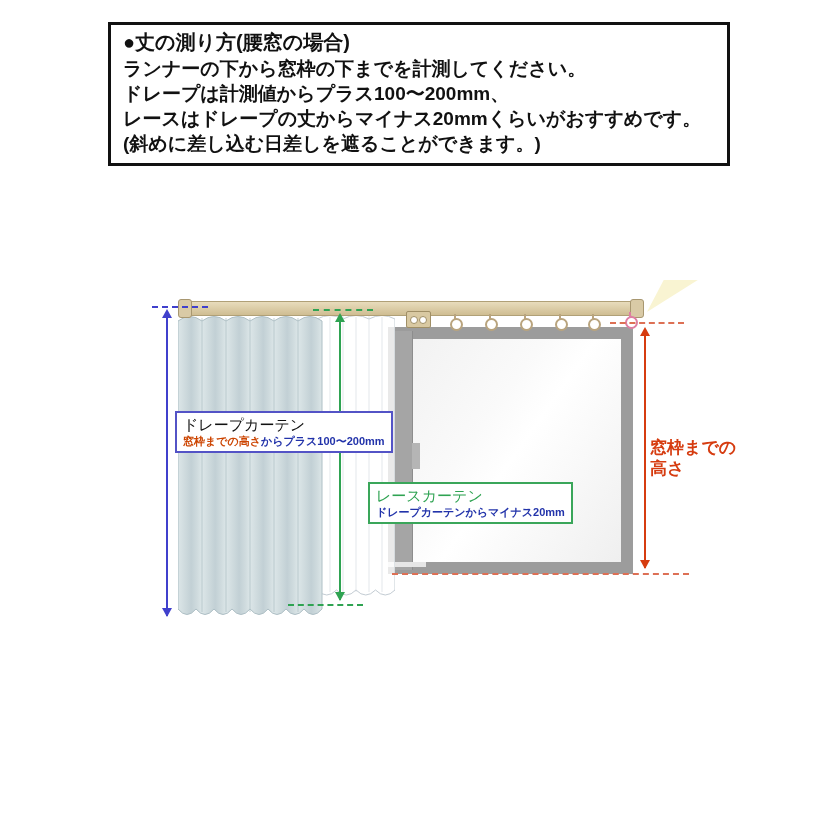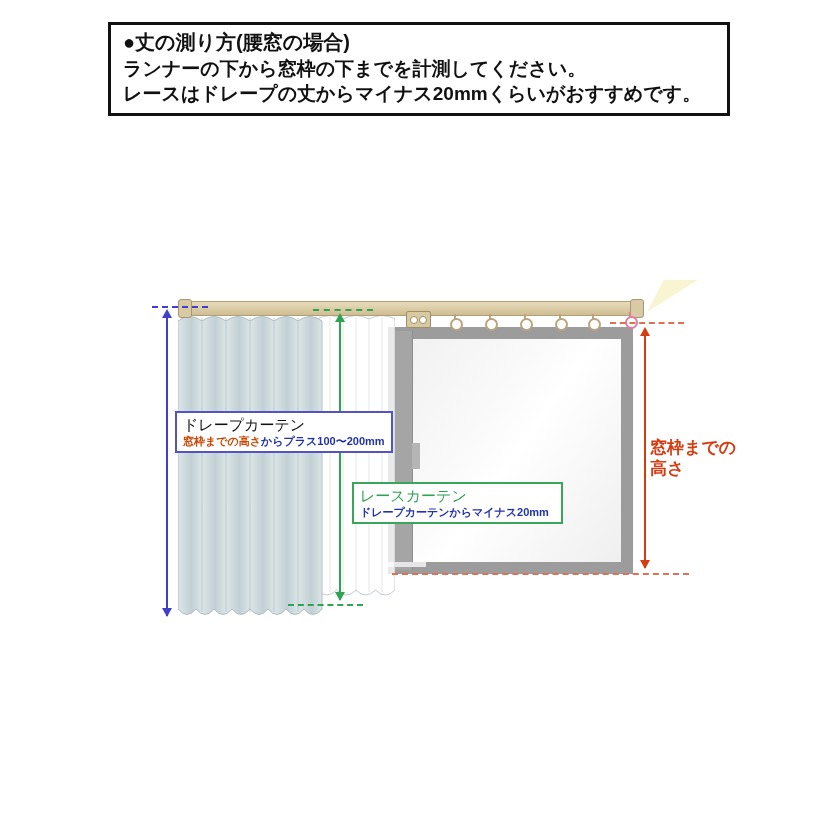--- a/index.html
+++ b/index.html
@@ -66,21 +66,21 @@
   .green{background:#2fa352;} .green-d{border-top-color:#2fa352;}
   .ah.green{background:none;} .ah.up.green{border-bottom-color:#2fa352;} .ah.down.green{border-top-color:#2fa352;}
   .red{background:#d63c10;}   .red-d{border-top-color:#dd7055;}
   .ah.red{background:none;}   .ah.up.red{border-bottom-color:#d63c10;} .ah.down.red{border-top-color:#d63c10;}
 
   
   #drape-label{left:175px;top:411px;border:2px solid #5353c6;background:#fff;padding:2px 6px 3px 6px;white-space:nowrap;}
   #drape-label .tt{font-size:15px;line-height:19px;color:#111;}
   #drape-label .ss{font-size:11px;font-weight:bold;line-height:14px;}
   .sub-red{color:#cc4400;} .sub-navy{color:#2233aa;}
-  #lace-label{left:352px;top:482px;border:2px solid #3aa65a;background:#fff;padding:2px 12px 3px 6px;white-space:nowrap;}
+  #lace-label{left:368px;top:482px;border:2px solid #3aa65a;background:#fff;padding:2px 6px 3px 6px;white-space:nowrap;}
   #lace-label .tt{font-size:15px;line-height:19px;color:#2fa352;}
   #lace-label .ss{font-size:11px;font-weight:bold;line-height:14px;color:#2233aa;}
   #height-label{left:650px;top:425px;font-size:17px;font-weight:bold;color:#d63c10;line-height:21px;margin-top:12px;}
 
   
   #floor{left:113px;top:747px;width:608px;height:64px;
          clip-path:polygon(8.6% 0,89.5% 0,100% 100%,0 100%);
          background:
            repeating-linear-gradient(90deg,rgba(255,255,255,0) 0 68px,rgba(168,148,98,.35) 68px 70px),
            repeating-linear-gradient(180deg,#ecdcab 0 15px,#e2d09c 15px 16px,#e8d7a5 16px 31px,#dccb95 31px 32px),
@@ -90,21 +90,23 @@
                font-size:20px;font-weight:bold;color:#111;}
 </style>
 </head>
 <body>
 
 <div id="canvas">
 
   <div id="top-box" class="abs">
     <div class="t">●丈の測り方(腰窓の場合)</div>
     <div class="l">ランナーの下から窓枠の下までを計測してください。</div>
+    <div class="l">ドレープは計測値からプラス100〜200mm、</div>
     <div class="l">レースはドレープの丈からマイナス20mmくらいがおすすめです。</div>
+    <div class="l">(斜めに差し込む日差しを遮ることができます。)</div>
   </div>
 
   <div id="win-frame" class="abs"></div>
   <div id="win-glass" class="abs"></div>
   <div id="win-stile" class="abs"></div>
   <div id="win-handle" class="abs"></div>
   <div id="win-sill" class="abs"></div>
 
   <svg id="lace-svg" class="abs" width="78" height="291" viewBox="0 0 78 291">
     <path d="M0,8 q13,-7 26,0 q13,-7 26,0 q13,-7 26,0 L78,279 q-9.75,10 -19.5,0 q-9.75,10 -19.5,0 q-9.75,10 -19.5,0 q-9.75,10 -19.5,0 Z" fill="#ffffff" fill-opacity="0.78" stroke="#c3ccd3" stroke-width="1"></path>

